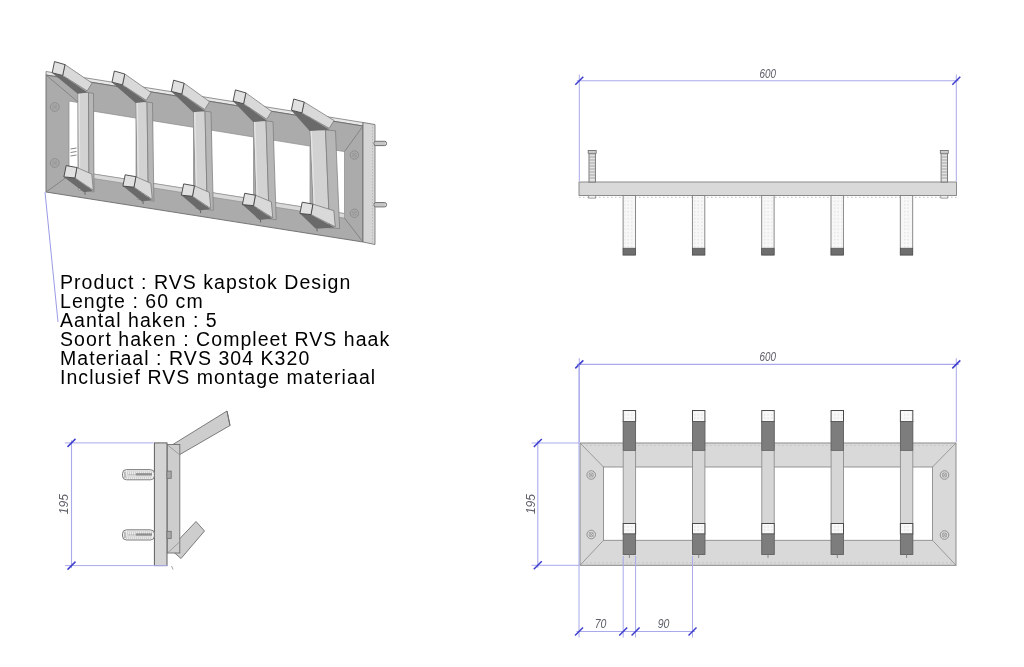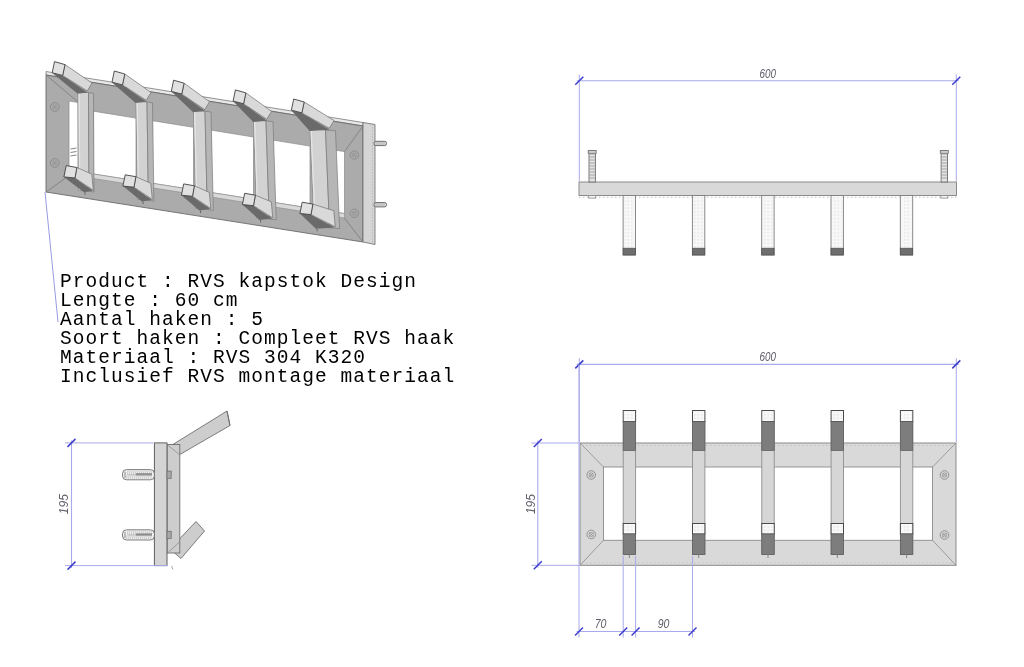--- a/index.html
+++ b/index.html
@@ -1,15 +1,15 @@
 <!DOCTYPE html>
 <html><head><meta charset="utf-8">
 <style>
 html,body{margin:0;padding:0;background:#ffffff;width:1024px;height:667px;overflow:hidden}
-#txt{position:absolute;left:60px;top:273px;font-family:Liberation Mono, monospace;font-size:19.5px;line-height:19.1px;letter-spacing:1.05px;color:#000;white-space:pre}
+#txt{position:absolute;left:60px;top:273px;font-family:Liberation Sans, sans-serif;font-size:19.5px;line-height:19.1px;letter-spacing:1.05px;color:#000;white-space:pre}
 </style></head>
 <body>
 <svg width="1024" height="667" style="position:absolute;left:0;top:0">
 <defs>
 <pattern id="dots" width="3.5" height="3.5" patternUnits="userSpaceOnUse">
 <rect width="3.5" height="3.5" fill="#f8f8f8"></rect>
 <rect x="1.2" y="1.2" width="1" height="1" fill="#cdcdcd"></rect>
 </pattern>
 </defs>
 <rect x="579.0" y="182.0" width="377.5" height="13.5" fill="#d9d9d9" stroke="#808080" stroke-width="0.9"></rect>

